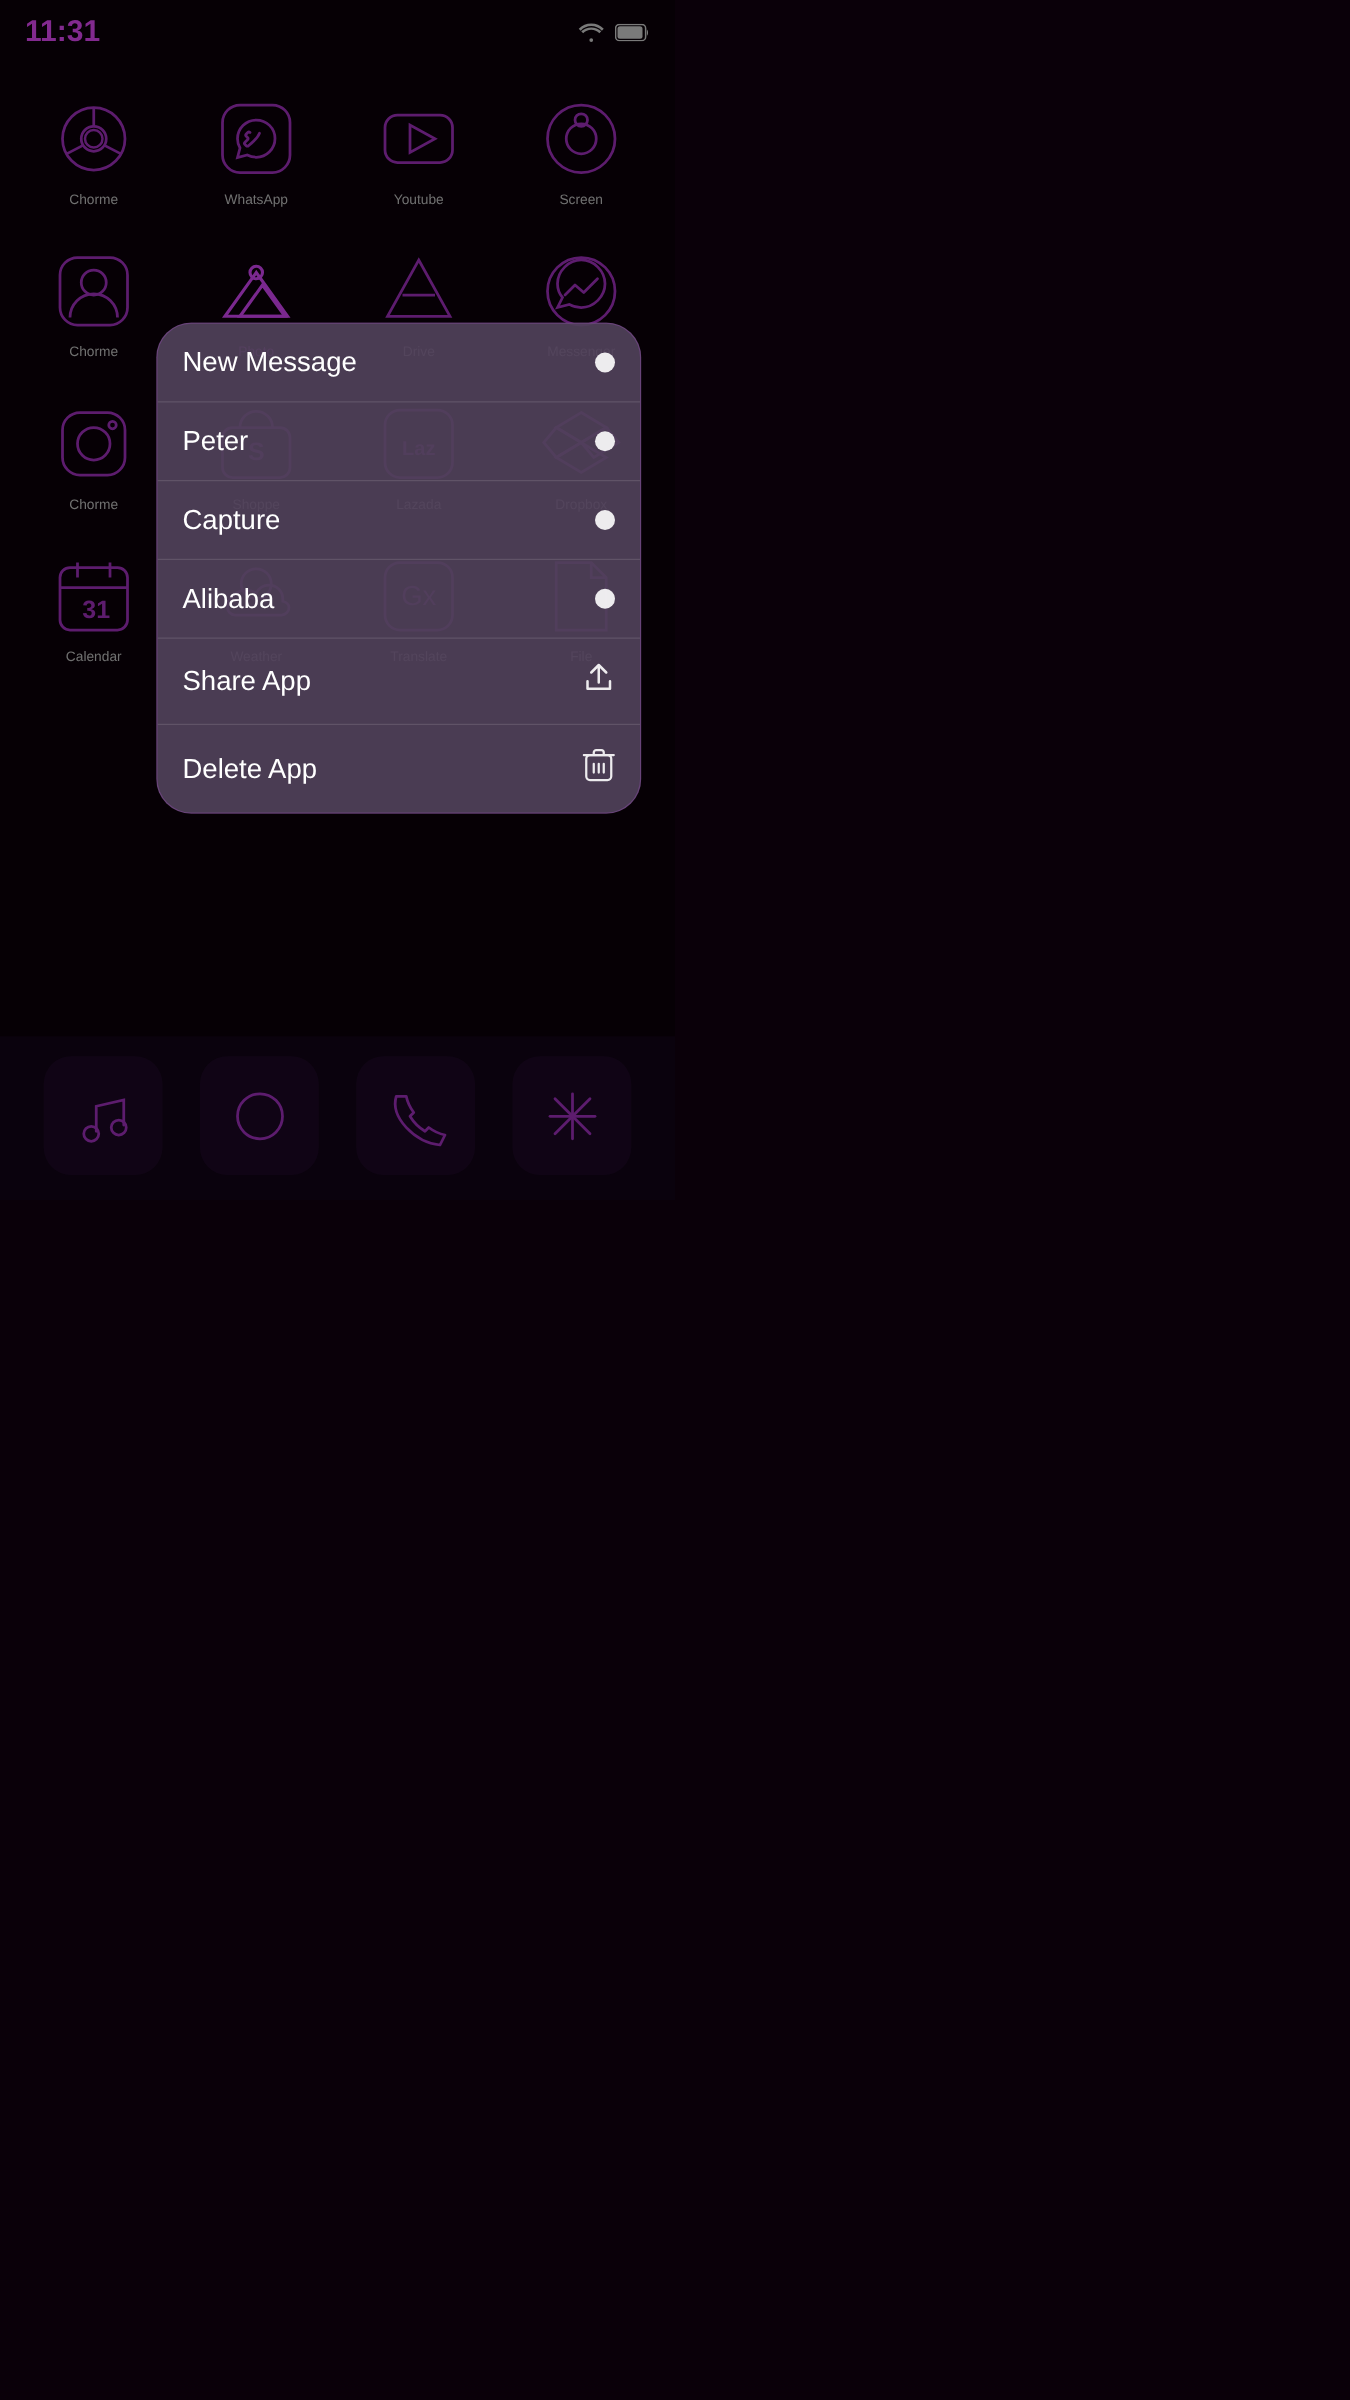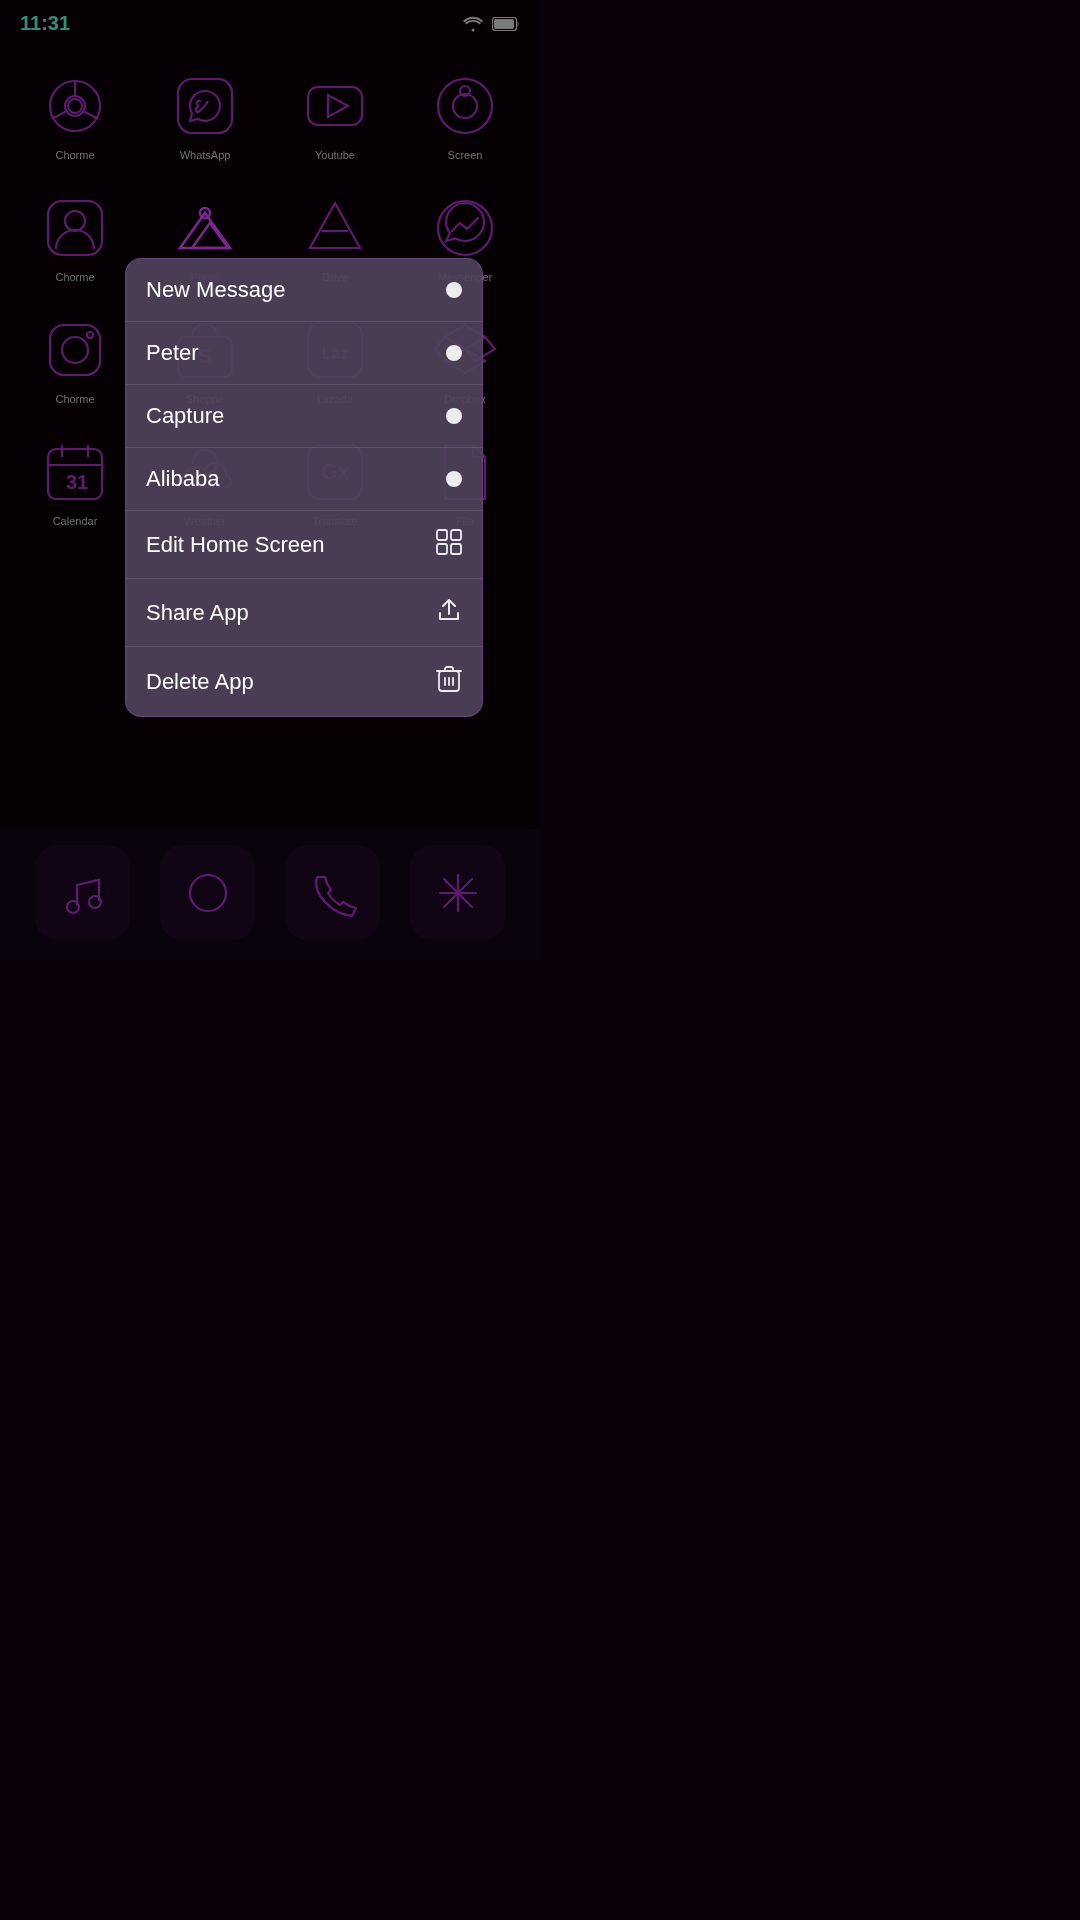--- a/index.html
+++ b/index.html
@@ -17,22 +17,22 @@
     
     .status-bar {
       display: flex;
       justify-content: space-between;
       align-items: center;
       padding: 12px 20px 6px;
       position: relative;
       z-index: 1;
     }
     .status-time {
-      color: #5eead4;
-      font-size: 20px;
+      color: #d946ef;
+      font-size: 24px;
       font-weight: 600;
     }
     .status-icons {
       display: flex;
       align-items: center;
       gap: 8px;
     }
 
     
     .app-grid {
@@ -75,23 +75,23 @@
       top: 0; left: 0; right: 0; bottom: 0;
       background: rgba(0,0,0,0.4);
       z-index: 10;
     }
 
     
     .context-menu {
       position: absolute;
       top: 258px;
       left: 125px;
-      width: 358px;
+      width: 388px;
       background: rgba(80, 65, 90, 0.92);
-      border-radius: 16px;
+      border-radius: 28px;
       z-index: 20;
       overflow: hidden;
       border: 1px solid rgba(150,80,180,0.4);
     }
 
     .menu-item {
       display: flex;
       align-items: center;
       justify-content: space-between;
       padding: 18px 20px;
@@ -370,31 +370,20 @@
   <div class="menu-item">
     <span class="menu-item-label">Capture</span>
     <div class="radio-dot"></div>
   </div>
 
   <div class="menu-item">
     <span class="menu-item-label">Alibaba</span>
     <div class="radio-dot"></div>
   </div>
 
-  <div class="menu-item">
-    <span class="menu-item-label">Edit Home Screen</span>
-    <span class="menu-item-icon">
-      <svg width="26" height="26" viewBox="0 0 26 26" fill="none">
-        <rect x="1" y="1" width="10" height="10" rx="2" stroke="white" stroke-width="1.8"></rect>
-        <rect x="15" y="1" width="10" height="10" rx="2" stroke="white" stroke-width="1.8"></rect>
-        <rect x="1" y="15" width="10" height="10" rx="2" stroke="white" stroke-width="1.8"></rect>
-        <rect x="15" y="15" width="10" height="10" rx="2" stroke="white" stroke-width="1.8"></rect>
-      </svg>
-    </span>
-  </div>
 
   <div class="menu-item">
     <span class="menu-item-label">Share App</span>
     <span class="menu-item-icon">
       <svg width="26" height="26" viewBox="0 0 26 26" fill="none">
         <path d="M13 3v14M7 9l6-6 6 6" stroke="white" stroke-width="2" stroke-linecap="round" stroke-linejoin="round"></path>
         <path d="M4 16v6h18v-6" stroke="white" stroke-width="2" stroke-linecap="round" stroke-linejoin="round"></path>
       </svg>
     </span>
   </div>

